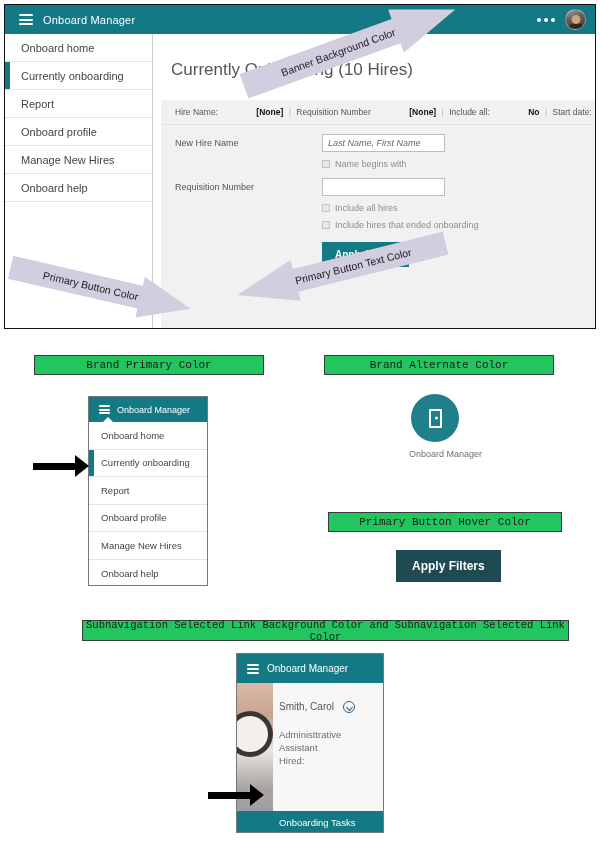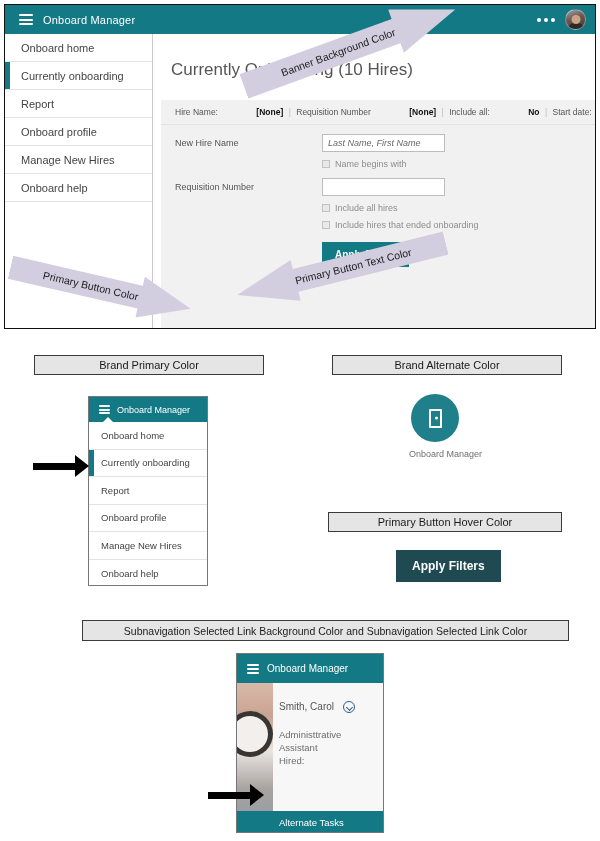--- a/index.html
+++ b/index.html
@@ -99,23 +99,24 @@
     transform:rotate(45deg);
   }
   #apply-filters-btn {
     margin:12px 0 0 161px; display:inline-flex; align-items:center; justify-content:center;
     background:#127a85; color:#fff; font-size:10px; font-weight:bold;
     padding:7px 13px; border:none; cursor:pointer;
   }
 
   
   .callout-box {
-    position:absolute; background:#e5e5e5; border:1px solid #3a3a3a;
+    position:absolute; background:#22c55e; border:1px solid #3a3a3a;
     font-size:11px; color:#1a1a1a; display:flex; align-items:center; justify-content:center;
     text-align:center;
+    font-family:Liberation Mono, monospace;
   }
   .arrow-callout {
     position:absolute; background:#d2cee0; border:1px solid #777;
     display:flex; align-items:center; justify-content:center;
     font-size:10.5px; color:#1a1a1a; white-space:nowrap;
   }
 
   
   .ar-right {
     clip-path: polygon(0% 22%, 72% 22%, 72% 0%, 100% 50%, 72% 100%, 72% 78%, 0% 78%);
@@ -332,21 +333,21 @@
   <div class="arrow-callout ar-left ar-label" style="left:229px; top:243px; width:215px; height:42px; transform:rotate(-14deg);">
     <span style="transform:translateX(12px);">Primary Button Text Color</span>
   </div>
 
 </div>
 
 <div class="callout-box" style="left:34px; top:355px; width:230px; height:20px;">
   <span>Brand Primary Color</span>
 </div>
 
-<div class="callout-box" style="left:332px; top:355px; width:230px; height:20px;">
+<div class="callout-box" style="left:324px; top:355px; width:230px; height:20px;">
   <span>Brand Alternate Color</span>
 </div>
 
 <div id="mini-nav">
   <div id="mini-nav-banner">
     <div class="hamburger">
         <i></i>
         <i></i>
         <i></i>
       </div>
@@ -410,21 +411,21 @@
         <span id="subnav-name">Smith,  Carol</span>
         <span id="subnav-name-chev"></span>
       </div>
       <div id="subnav-role">
         <div>Administtrative Assistant</div>
         <div>Hired:</div>
       </div>
     </div>
     <div id="subnav-links">
       <div class="subnav-link selected">
-        <span>Alternate Tasks</span>
+        <span>Onboarding Tasks</span>
       </div>
     </div>
   </div>
 </div>
 
 <div class="black-arrow" style="left:208px; top:784px;">
   <div class="shaft" style="width:42px;"></div>
     <div class="head"></div>
 </div>
 

